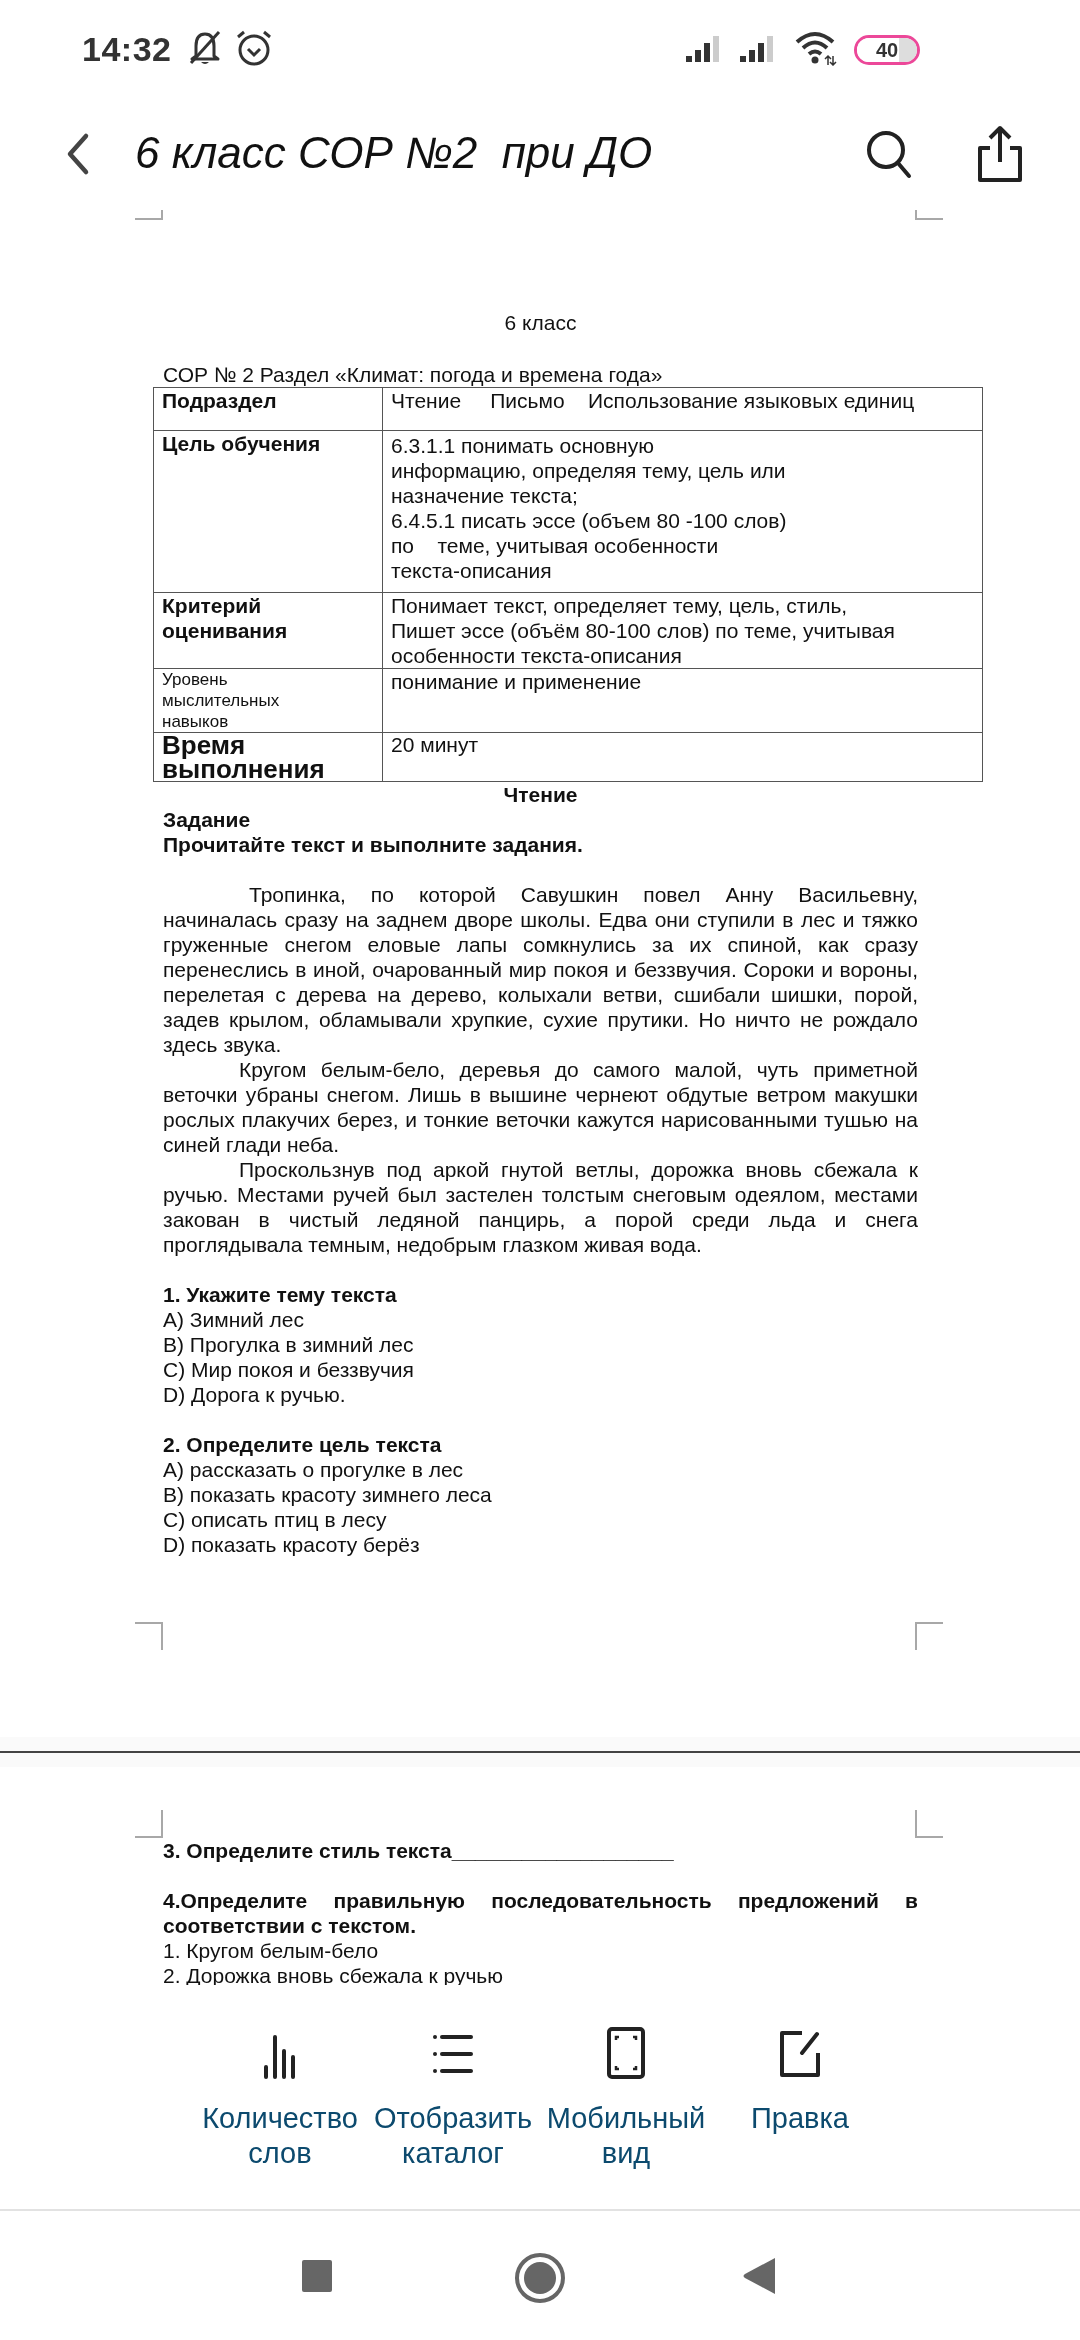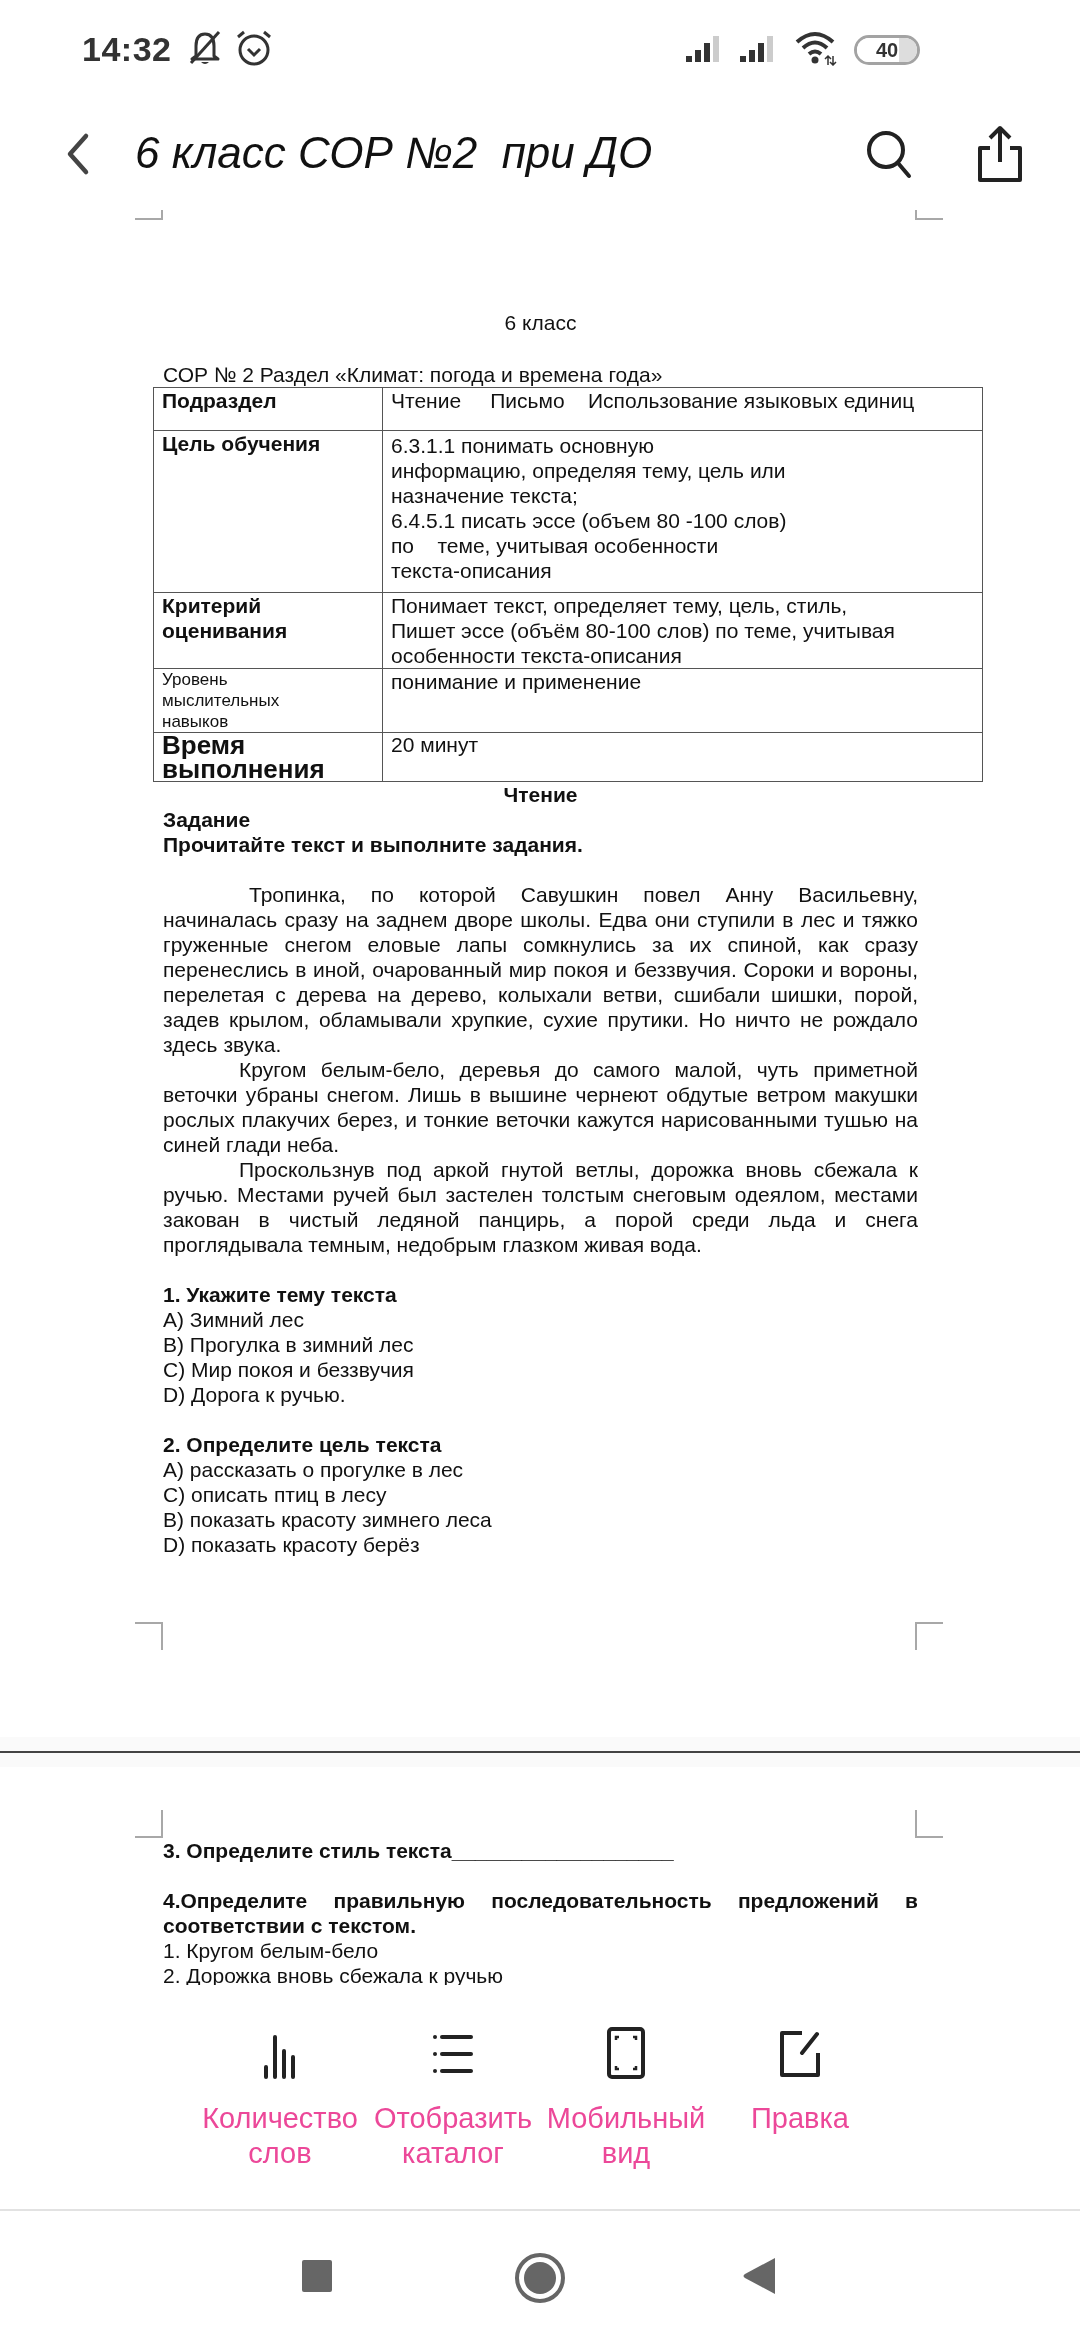--- a/index.html
+++ b/index.html
@@ -4,21 +4,21 @@
 <style>
   * { box-sizing: border-box; margin: 0; padding: 0; }
   html, body { width: 1080px; height: 2340px; background: #ffffff; overflow: hidden; }
   body { font-family: "Liberation Sans", "DejaVu Sans", sans-serif; color: #111; position: relative; }
 
   
   .statusbar { position: absolute; top: 0; left: 16px; width: 968px; height: 100px; }
   .sb-time { position: absolute; left: 66px; top: 30px; font-size: 34px; font-weight: bold; color: #333; letter-spacing: 0.5px; }
   .sb-ico { position: absolute; top: 28px; }
   .sb-right { position: absolute; right: 64px; top: 30px; display: flex; align-items: center; gap: 14px; }
-  .battery { width: 66px; height: 30px; border: 3px solid #a3a3a3; border-radius: 15px; position: relative; display: flex; align-items: center; justify-content: center; overflow: hidden; }
+  .battery { width: 66px; height: 30px; border: 3px solid #ec4899; border-radius: 15px; position: relative; display: flex; align-items: center; justify-content: center; overflow: hidden; }
   .battery .fill { position: absolute; left: 0; top: 0; bottom: 0; width: 70%; background: #fff; }
   .battery .rest { position: absolute; right: 0; top: 0; bottom: 0; width: 30%; background: #ddd; }
   .battery span { position: relative; font-size: 20px; font-weight: bold; color: #333; }
 
   
   .titlebar { position: absolute; top: 100px; left: 0; width: 1080px; height: 110px; font-style: italic; }
   .back-btn { position: absolute; left: 56px; top: 24px; width: 50px; height: 60px; cursor: pointer; }
   .doc-title { position: absolute; left: 135px; top: 28px; font-size: 44px; color: #111; white-space: pre; }
   .search-btn { position: absolute; left: 862px; top: 24px; width: 56px; height: 60px; cursor: pointer; }
   .share-btn { position: absolute; left: 972px; top: 20px; width: 56px; height: 66px; cursor: pointer; }
@@ -44,21 +44,21 @@
   .indent1 { text-indent: 86px; }
   .indent2 { text-indent: 76px; }
 
   .page-sep { position: absolute; left: 0; top: 1541px; width: 1080px; height: 2px; background: #444; }
   .page-gap { position: absolute; left: 0; top: 1527px; width: 1080px; height: 30px; background: #fafafa; }
 
   
   .toolbar { position: absolute; top: 1985px; left: 0; width: 1080px; height: 225px; background: #fff; }
   .tool { position: absolute; top: 40px; width: 180px; text-align: center; cursor: pointer; }
   .tool svg { display: block; margin: 0 auto; }
-  .tool .lbl { margin-top: 20px; font-size: 29px; line-height: 35px; color: #ec4899; }
+  .tool .lbl { margin-top: 20px; font-size: 29px; line-height: 35px; color: #0c4a6e; }
   .toolbar-divider { position: absolute; top: 2209px; left: 0; width: 1080px; height: 2px; background: #e2e2e2; }
 
   
   .navbar { position: absolute; top: 2211px; left: 0; width: 1080px; height: 129px; background: #fff; }
   .nav-btn { position: absolute; cursor: pointer; }
 </style>
 </head>
 <body>
 
 <div class="statusbar">
@@ -197,22 +197,22 @@
     <div class="bold">1. Укажите тему текста</div>
     <div>A) Зимний лес</div>
     <div>B) Прогулка в зимний лес</div>
     <div>C) Мир покоя и беззвучия</div>
     <div>D) Дорога к ручью.</div>
   </div>
 
   <div class="page-content" style="top:1222px;">
     <div class="bold">2. Определите цель текста</div>
     <div>A) рассказать о прогулке в лес</div>
+    <div>B) показать красоту зимнего леса</div>
     <div>C) описать птиц в лесу</div>
-    <div>B) показать красоту зимнего леса</div>
     <div>D) показать красоту берёз</div>
   </div>
 
   <div class="corner c-bl" style="left:135px; top:1412px;"></div>
   <div class="corner c-br" style="left:915px; top:1412px;"></div>
 
   <div class="page-gap"></div>
   <div class="page-sep"></div>
 
   <div class="corner c-tl" style="left:135px; top:1600px;"></div>

